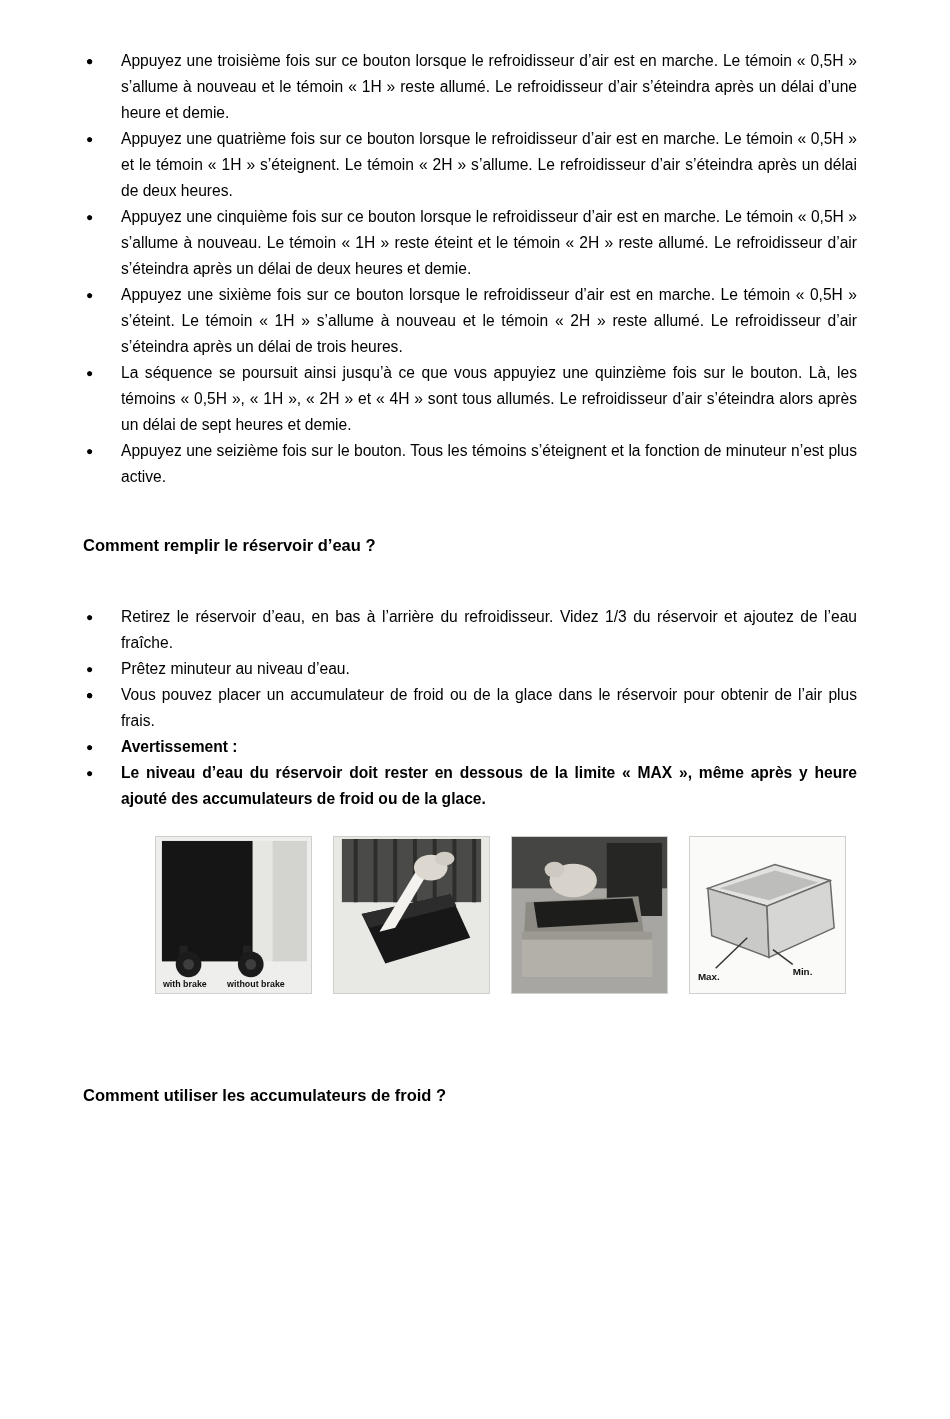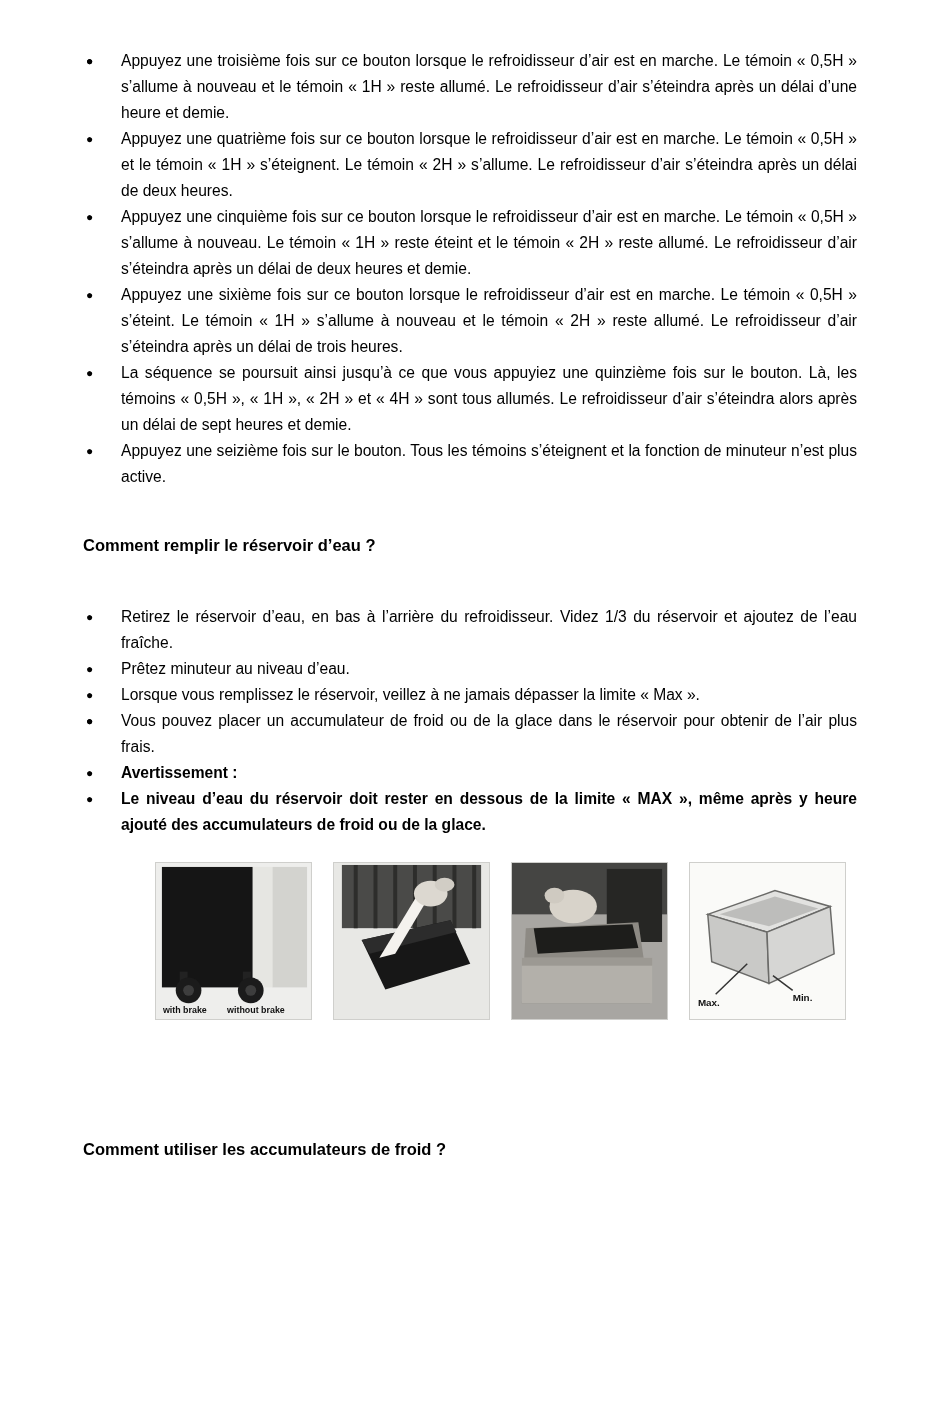--- a/index.html
+++ b/index.html
@@ -29,21 +29,21 @@
     line-height: 26px;
   }
   .bullet-item.bold { font-weight: bold; }
 
   .section-heading {
     font-size: 16.5px;
     font-weight: bold;
     line-height: 26px;
   }
   .heading-reservoir { margin-top: 42px; margin-bottom: 46px; }
-  .heading-accumulateur { margin-top: 116px; }
+  .heading-accumulateur { margin-top: 88px; }
 
   .figures-row {
     display: flex;
     gap: 21px;
     margin: 24px 0 0 72px;
   }
   .figure {
     width: 157px;
     height: 158px;
     border: 1px solid #cfcfcc;
@@ -65,21 +65,21 @@
       <li class="bullet-item"><span class="marker">●</span><span>Appuyez une sixième fois sur ce bouton lorsque le refroidisseur d’air est en marche. Le témoin « 0,5H » s’éteint. Le témoin « 1H » s’allume à nouveau et le témoin « 2H » reste allumé. Le refroidisseur d’air s’éteindra après un délai de trois heures.</span></li>
       <li class="bullet-item"><span class="marker">●</span><span>La séquence se poursuit ainsi jusqu’à ce que vous appuyiez une quinzième fois sur le bouton. Là, les témoins « 0,5H », « 1H », « 2H » et « 4H » sont tous allumés. Le refroidisseur d’air s’éteindra alors après un délai de sept heures et demie.</span></li>
       <li class="bullet-item"><span class="marker">●</span><span>Appuyez une seizième fois sur le bouton. Tous les témoins s’éteignent et la fonction de minuteur n’est plus active.</span></li>
     </ul>
 
   <h2 class="section-heading heading-reservoir">Comment remplir le réservoir d’eau ?</h2>
 
   <ul class="bullets">
       <li class="bullet-item"><span class="marker">●</span><span>Retirez le réservoir d’eau, en bas à l’arrière du refroidisseur. Videz 1/3 du réservoir et ajoutez de l’eau fraîche.</span></li>
       <li class="bullet-item"><span class="marker">●</span><span>Prêtez minuteur au niveau d’eau.</span></li>
-      <li class="bullet-item"><span class="marker">●</span><span>Lorsque vous remplissez le réservoir, veillez à ne jamais dépasser la limite « Max ».</span></li>
+      <li class="bullet-item"><span class="marker">●</span></li>
       <li class="bullet-item"><span class="marker">●</span></li>
       <li class="bullet-item"><span class="marker">●</span><span>Vous pouvez placer un accumulateur de froid ou de la glace dans le réservoir pour obtenir de l’air plus frais.</span></li>
       <li class="bullet-item bold"><span class="marker">●</span><span>Avertissement :</span></li>
       <li class="bullet-item bold"><span class="marker">●</span><span>Le niveau d’eau du réservoir doit rester en dessous de la limite « MAX », même après y heure ajouté des accumulateurs de froid ou de la glace.</span></li>
     </ul>
 
   <div class="figures-row">
 
     <div class="figure">
       <svg viewBox="0 0 157 158" xmlns="http://www.w3.org/2000/svg">

